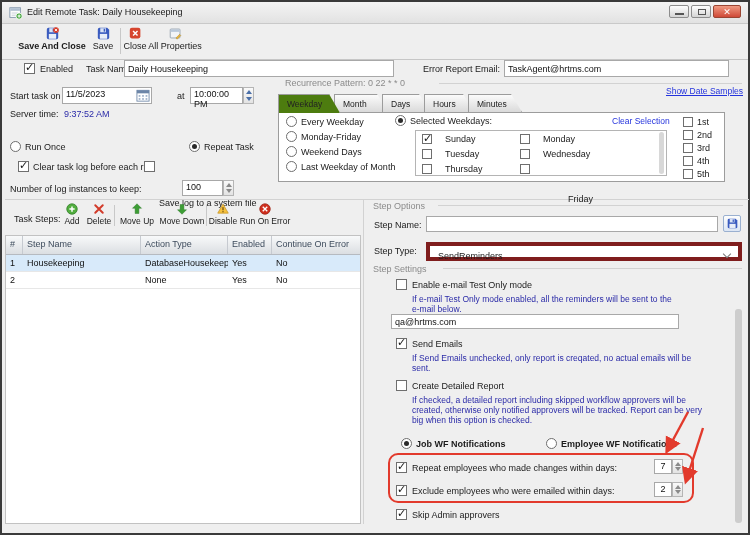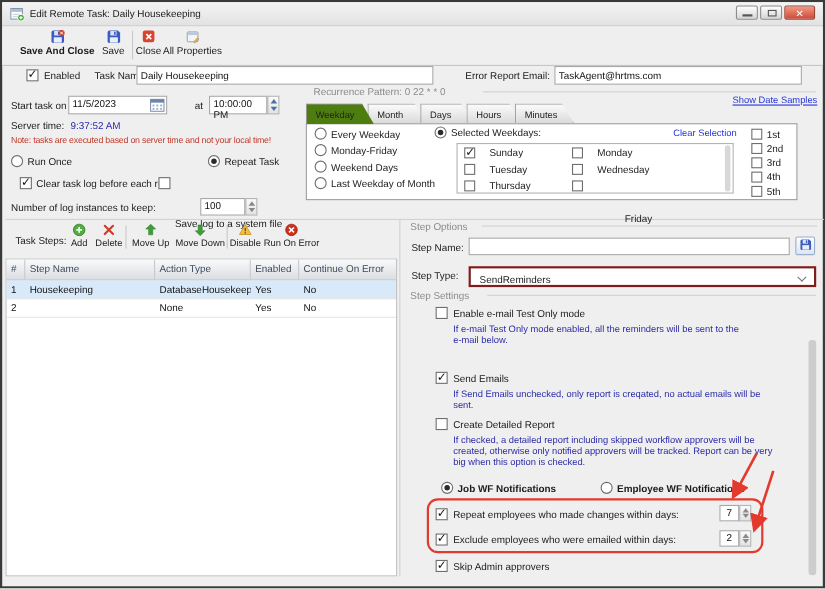--- a/index.html
+++ b/index.html
@@ -46,21 +46,21 @@
   .grid{position:absolute;left:3px;top:233px;width:356px;height:289px;background:#fff;border:1px solid #c2c2c2;}
   .ghead{display:flex;height:19px;background:linear-gradient(#f8f9fa,#dbdee2);border-bottom:1px solid #b6bac0;color:#3e4c5d;font-size:9px;}
   .ghead>div{padding:3px 4px;border-right:1px solid #c6cad0;overflow:hidden;white-space:nowrap;}
   .grow{display:flex;height:17px;font-size:9px;color:#111;border-bottom:1px solid #e7e7e7;cursor:pointer;}
   .grow>div{padding:2.5px 4px;overflow:hidden;white-space:nowrap;}
   .grow.sel{background:#d8eafa;}
   .c0{width:17px;}.c1{width:118px;}.c2{width:87px;}.c3{width:44px;}.c4{flex:1;}
   
   .sbtn{position:absolute;top:201px;text-align:center;font-size:8.5px;color:#1b1b1b;cursor:pointer;}
   .sbtn .ic{display:block;margin:0 auto 1px;width:12px;height:12px;}
-  .dd{position:absolute;background:#fff;border:2px solid #7f1d1d;cursor:pointer;}
+  .dd{position:absolute;background:#fff;border:4px solid #7f1d1d;cursor:pointer;}
   .chev{position:absolute;width:6px;height:6px;border-right:1.5px solid #777;border-bottom:1.5px solid #777;transform:rotate(45deg);}
   .minibtn{position:absolute;width:18px;height:17px;border:1px solid #9ab0d0;background:linear-gradient(#fdfdfd,#dce6f4);border-radius:2px;display:flex;align-items:center;justify-content:center;cursor:pointer;}
   .redbox{position:absolute;left:386px;top:451px;width:306px;height:50px;border:2px solid #e23a2c;border-radius:10px;z-index:30;pointer-events:none;}
   .scrollthumb{position:absolute;background:#cdcdcd;border-radius:3px;cursor:pointer;}
 </style>
 </head>
 <body>
 
 <div class="stage">
 <div class="window">
@@ -150,21 +150,20 @@
   </div>
   <span class="lbl" style="left:175px;top:89px;">at</span>
   <div class="inp" style="left:188px;top:85px;width:53px;height:17px;"><span>10:00:00 PM</span></div>
   <div class="spinb blue" style="left:241px;top:85px;height:17px;">
         <span class="tu"></span>
         <span class="td"></span>
       </div>
 
   <span class="lbl" style="left:8px;top:107px;">Server time:</span>
   <span class="lbl" style="left:62px;top:107px;color:#2b2ba8;">9:37:52 AM</span>
-  <span class="rednote" style="left:8px;top:121px;">Note: tasks are executed based on server time and not your local time!</span>
 
   <span class="rad" style="left:8px;top:139px;"></span>
   <span class="lbl" style="left:23px;top:140px;">Run Once</span>
   <span class="rad on" style="left:187px;top:139px;"></span>
   <span class="lbl" style="left:202px;top:140px;">Repeat Task</span>
 
   <span class="cb on" style="left:16px;top:159px;"></span>
   <span class="lbl" style="left:31px;top:160px;">Clear task log before each run</span>
   <span class="cb" style="left:142px;top:159px;"></span>
   <span class="lbl" style="left:157px;top:160px;margin-top:36px;">Save log to a system file</span>
@@ -317,20 +316,21 @@
     <span class="lbl" style="left:8px;top:5px;">SendReminders</span>
     <span class="chev" style="right:8px;top:5px;"></span>
   </div>
 
   <span class="grayhdr" style="left:371px;top:262px;">Step Settings</span>
   <div class="hline" style="left:441px;top:266px;width:299px;"></div>
 
   <span class="cb" style="left:394px;top:277px;"></span>
   <span class="lbl" style="left:410px;top:278px;">Enable e-mail Test Only mode</span>
   <div class="note" style="left:410px;top:292px;width:268px;">If e-mail Test Only mode enabled, all the reminders will be sent to the e-mail below.</div>
+  <input class="inp" style="left: 389px; top: 312px; width: 288px; height: 15px;" value="qa@hrtms.com">
 
   <span class="cb on" style="left:394px;top:336px;"></span>
   <span class="lbl" style="left:410px;top:337px;">Send Emails</span>
   <div class="note" style="left:410px;top:351px;width:290px;">If Send Emails unchecked, only report is creqated, no actual emails will be sent.</div>
 
   <span class="cb" style="left:394px;top:378px;"></span>
   <span class="lbl" style="left:410px;top:379px;">Create Detailed Report</span>
   <div class="note" style="left:410px;top:393px;width:300px;">If checked, a detailed report including skipped workflow approvers will be created, otherwise only notified approvers will be tracked. Report can be very big when this option is checked.</div>
 
   <span class="rad on" style="left:399px;top:436px;"></span>

